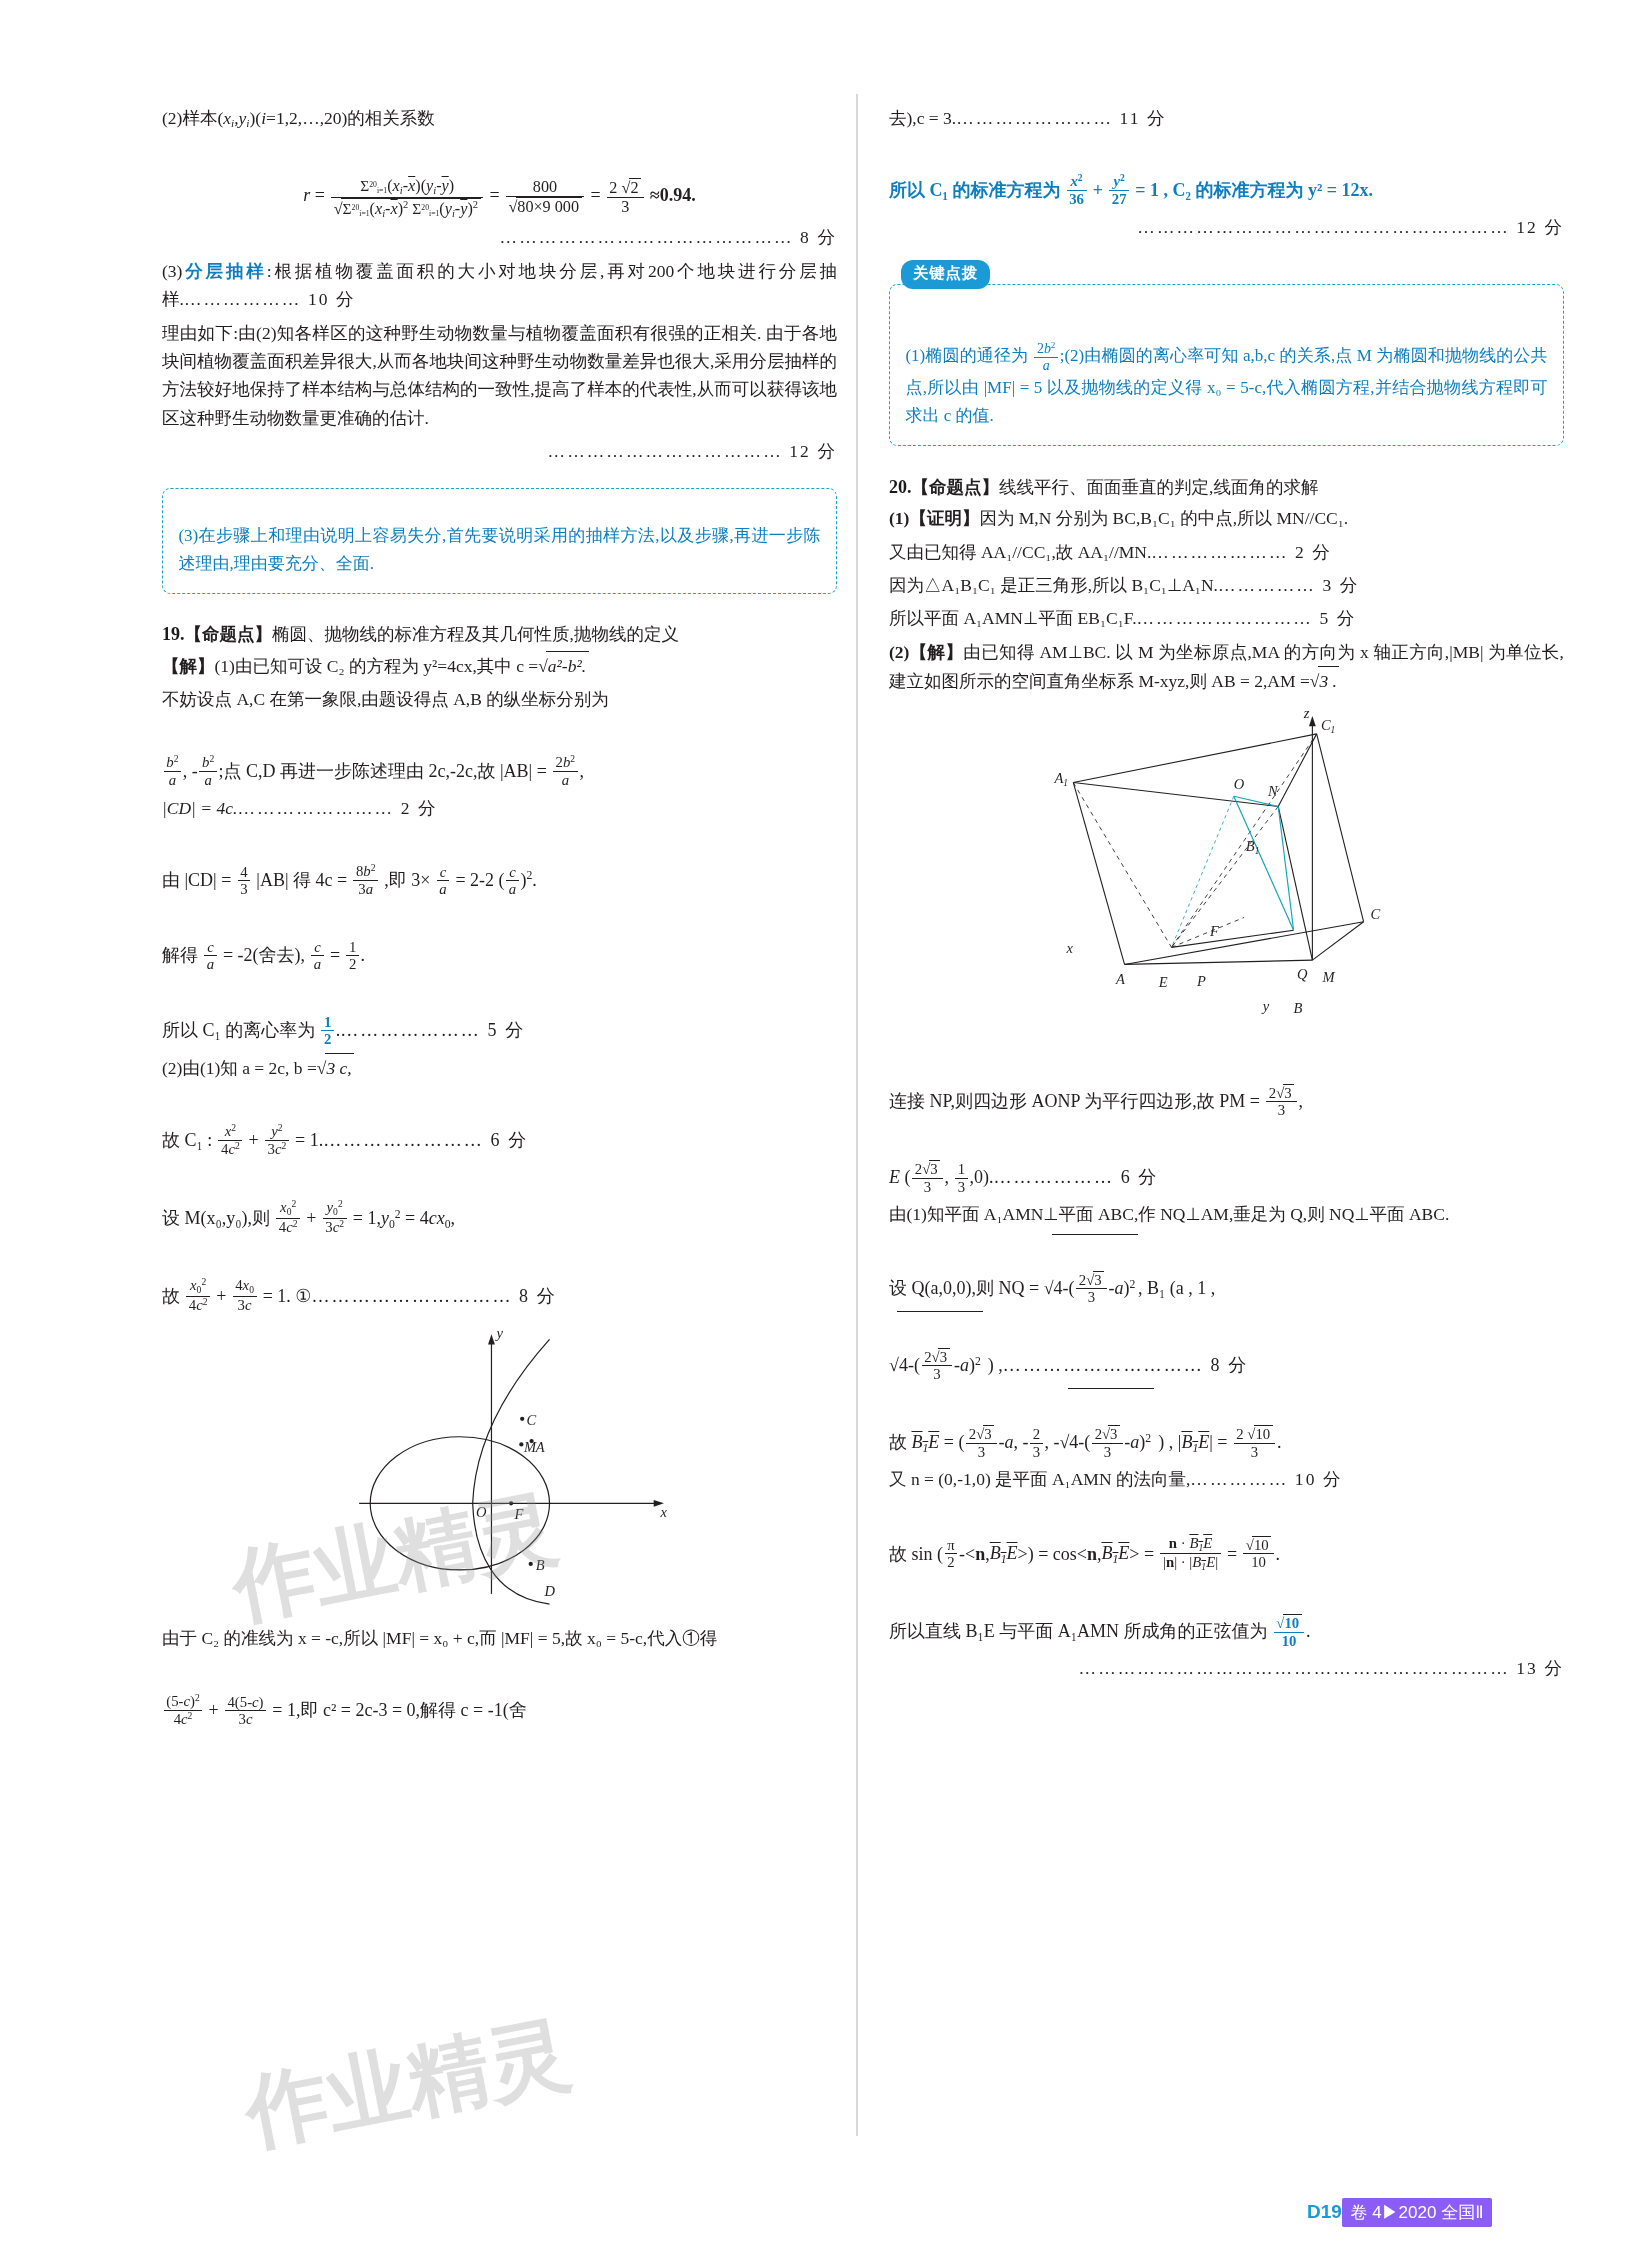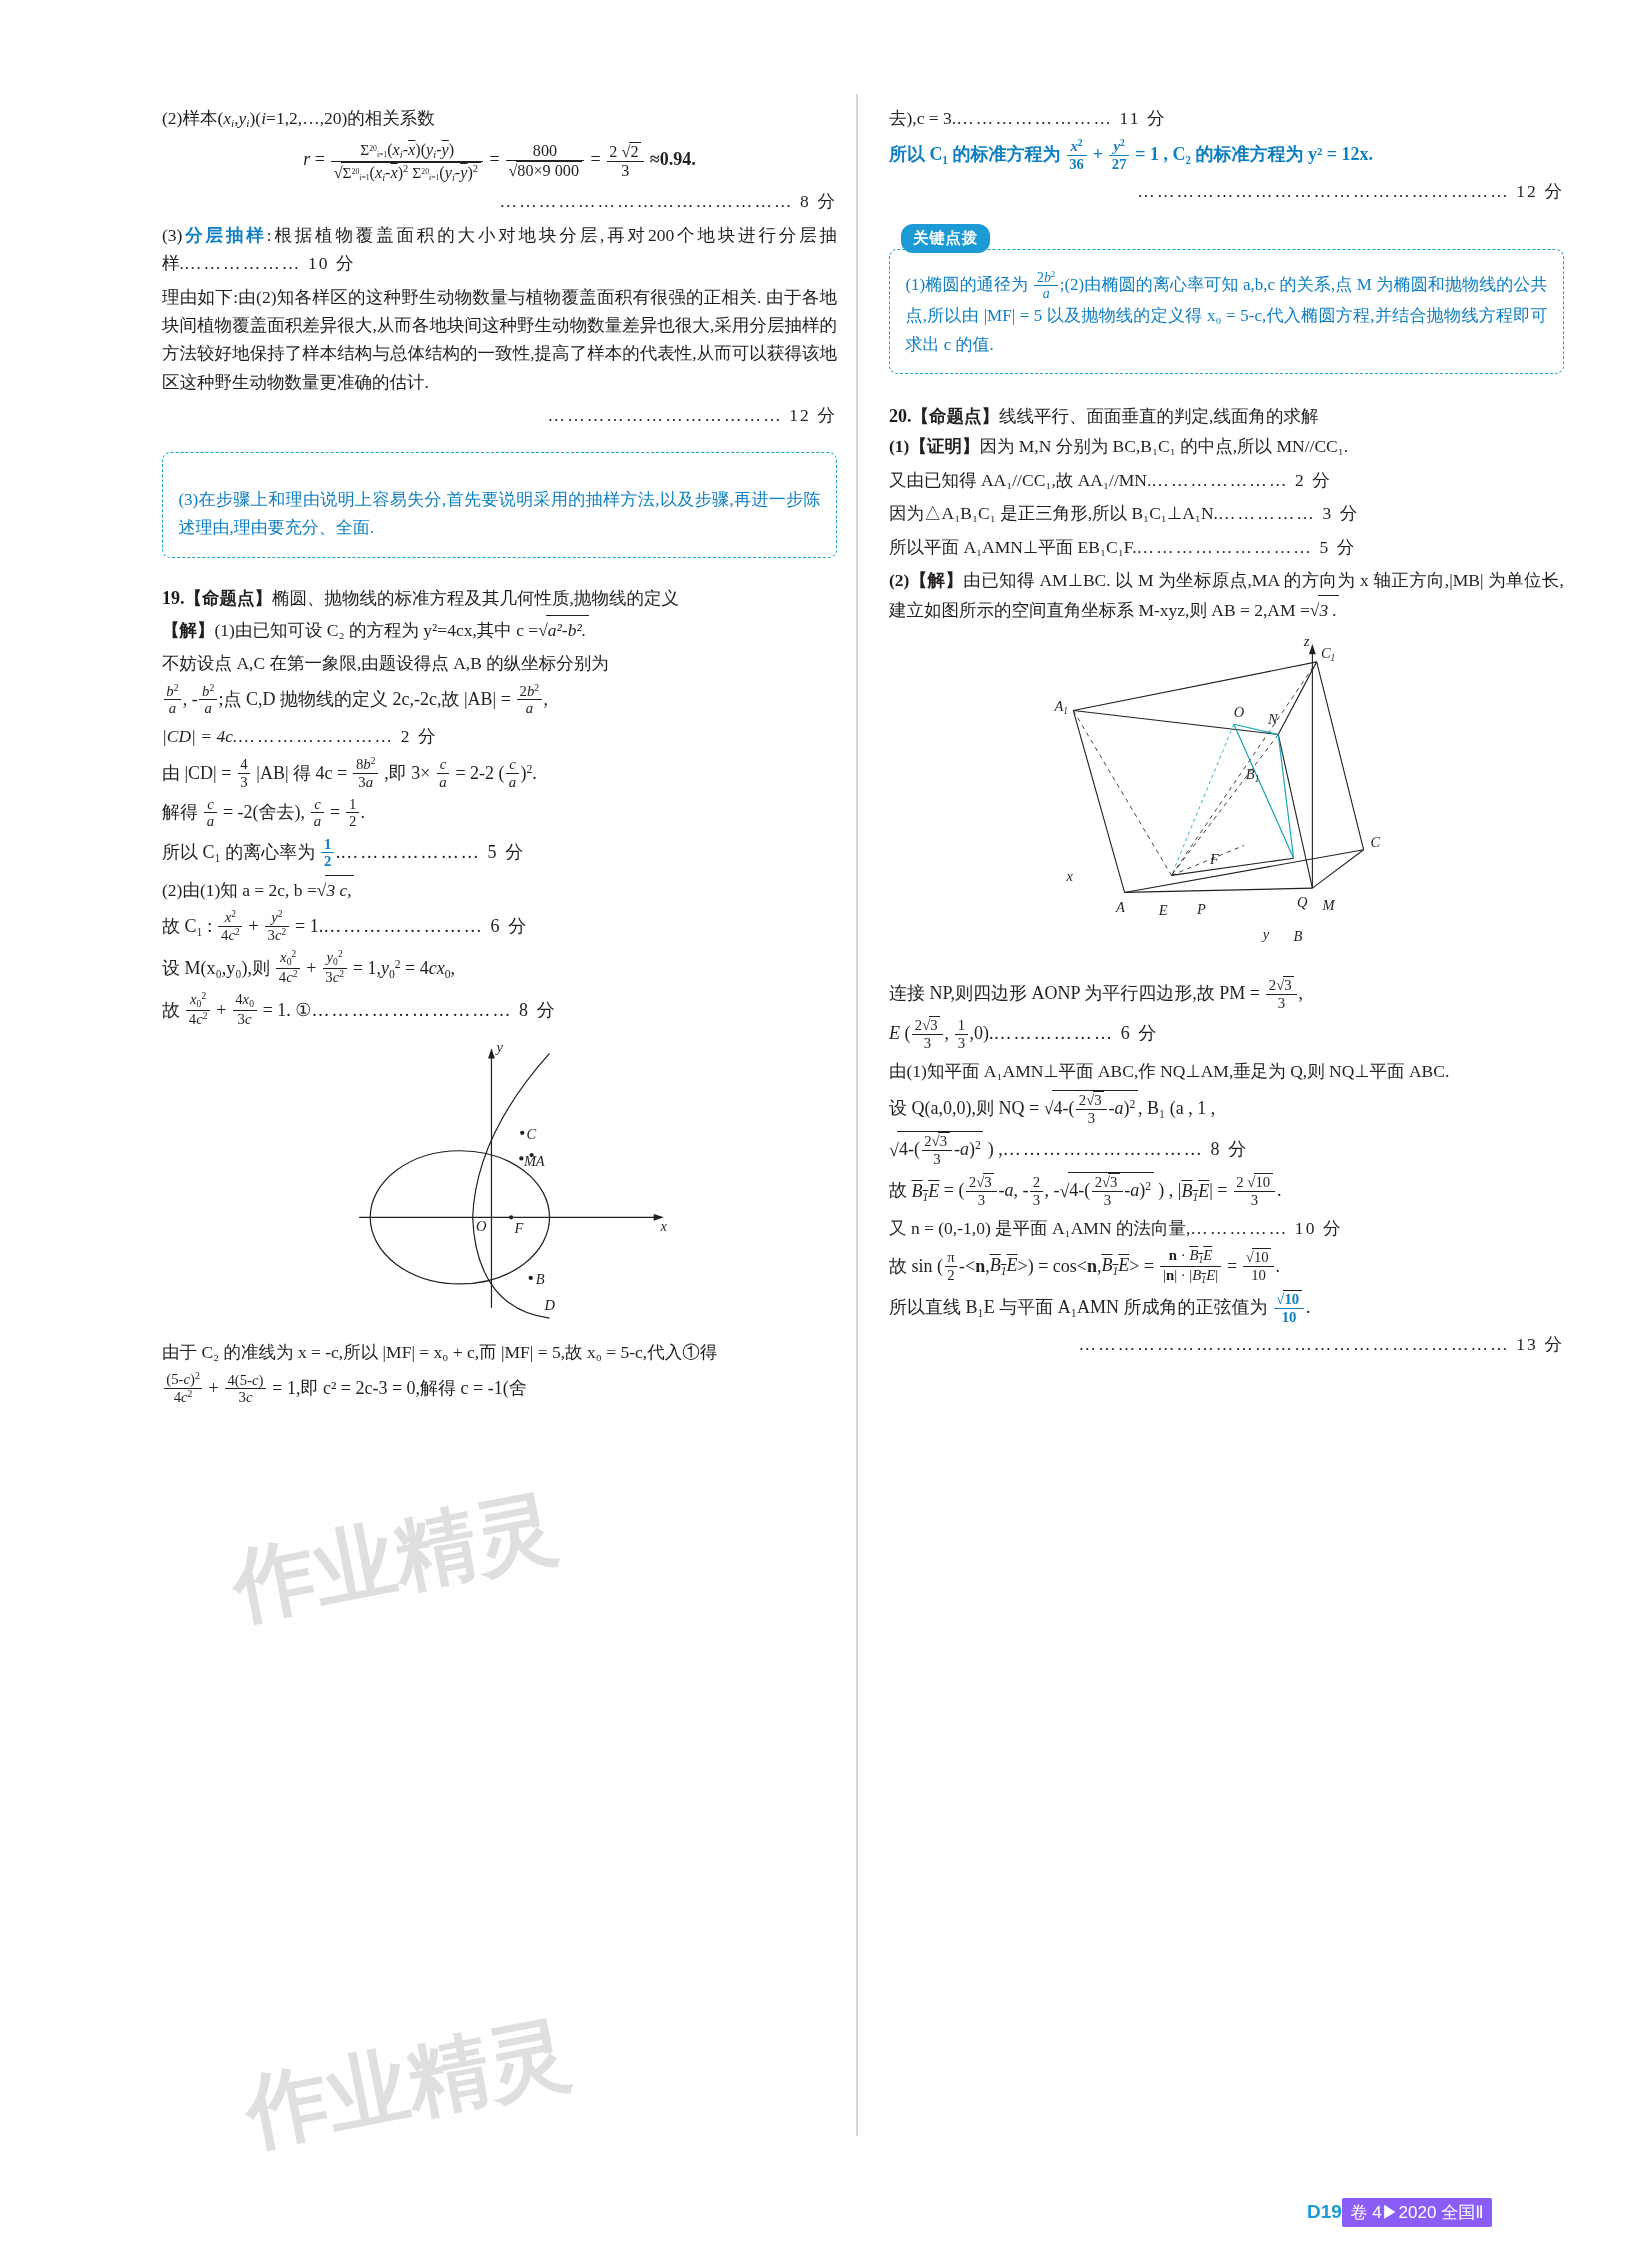--- a/index.html
+++ b/index.html
@@ -34,21 +34,21 @@
   .bold{font-weight:bold;text-align:right;}
   .rightline{text-align:right;}
   .frac{
     display:inline-block;
     vertical-align:-0.55em;
     text-align:center;
     font-size:0.82em;
     line-height:1.12;
     margin:0 1.7px;
   }
-  .frac .num{display:block;padding:0 2.6px;border-bottom:0.9px solid #231f20;}
+  .frac .num{display:block;padding:0 2.6px;border-bottom:0.9px solid #231f20;margin-top:36px;}
   .frac .den{display:block;padding:0 2.6px;}
   .frac.blue .num{border-bottom-color:#0d7fc0;}
   sub{font-size:0.65em;vertical-align:-0.3em;}
   sup{font-size:0.65em;vertical-align:0.55em;}
   .it{font-style:italic;}
   .sqrt{
     display:inline-block;
     border-top:0.9px solid #231f20;
     padding:0 2.6px 0 1.7px;
     margin-left:-1.7px;
@@ -165,21 +165,21 @@
     </p>
 
     <p>
       <span class="bold">【解】</span><span>(1)由已知可设 C₂ 的方程为 y²=4cx,其中 c =</span><span class="radical">√</span><span class="sqrt it">a²-b².</span>
     </p>
 
     <p>不妨设点 A,C 在第一象限,由题设得点 A,B 的纵坐标分别为</p>
 
     <p class="mathline">
       <span class="frac"><span class="num"><span class="it">b</span><sup>2</sup></span><span class="den"><span class="it">a</span></span></span>,
-      -<span class="frac"><span class="num"><span class="it">b</span><sup>2</sup></span><span class="den"><span class="it">a</span></span></span><span>;点 C,D 抛物线的定义 2c,-2c,故 |AB| =</span>
+      -<span class="frac"><span class="num"><span class="it">b</span><sup>2</sup></span><span class="den"><span class="it">a</span></span></span><span>;点 C,D 再进一步陈述理由 2c,-2c,故 |AB| =</span>
       <span class="frac"><span class="num">2<span class="it">b</span><sup>2</sup></span><span class="den"><span class="it">a</span></span></span>,
     </p>
 
     <p>
       <span class="it">|CD| = 4c.</span><span class="dotfill">…………………… 2 分</span>
     </p>
 
     <p class="mathline">
       <span>由 |CD| =</span>
       <span class="frac"><span class="num">4</span><span class="den">3</span></span>

